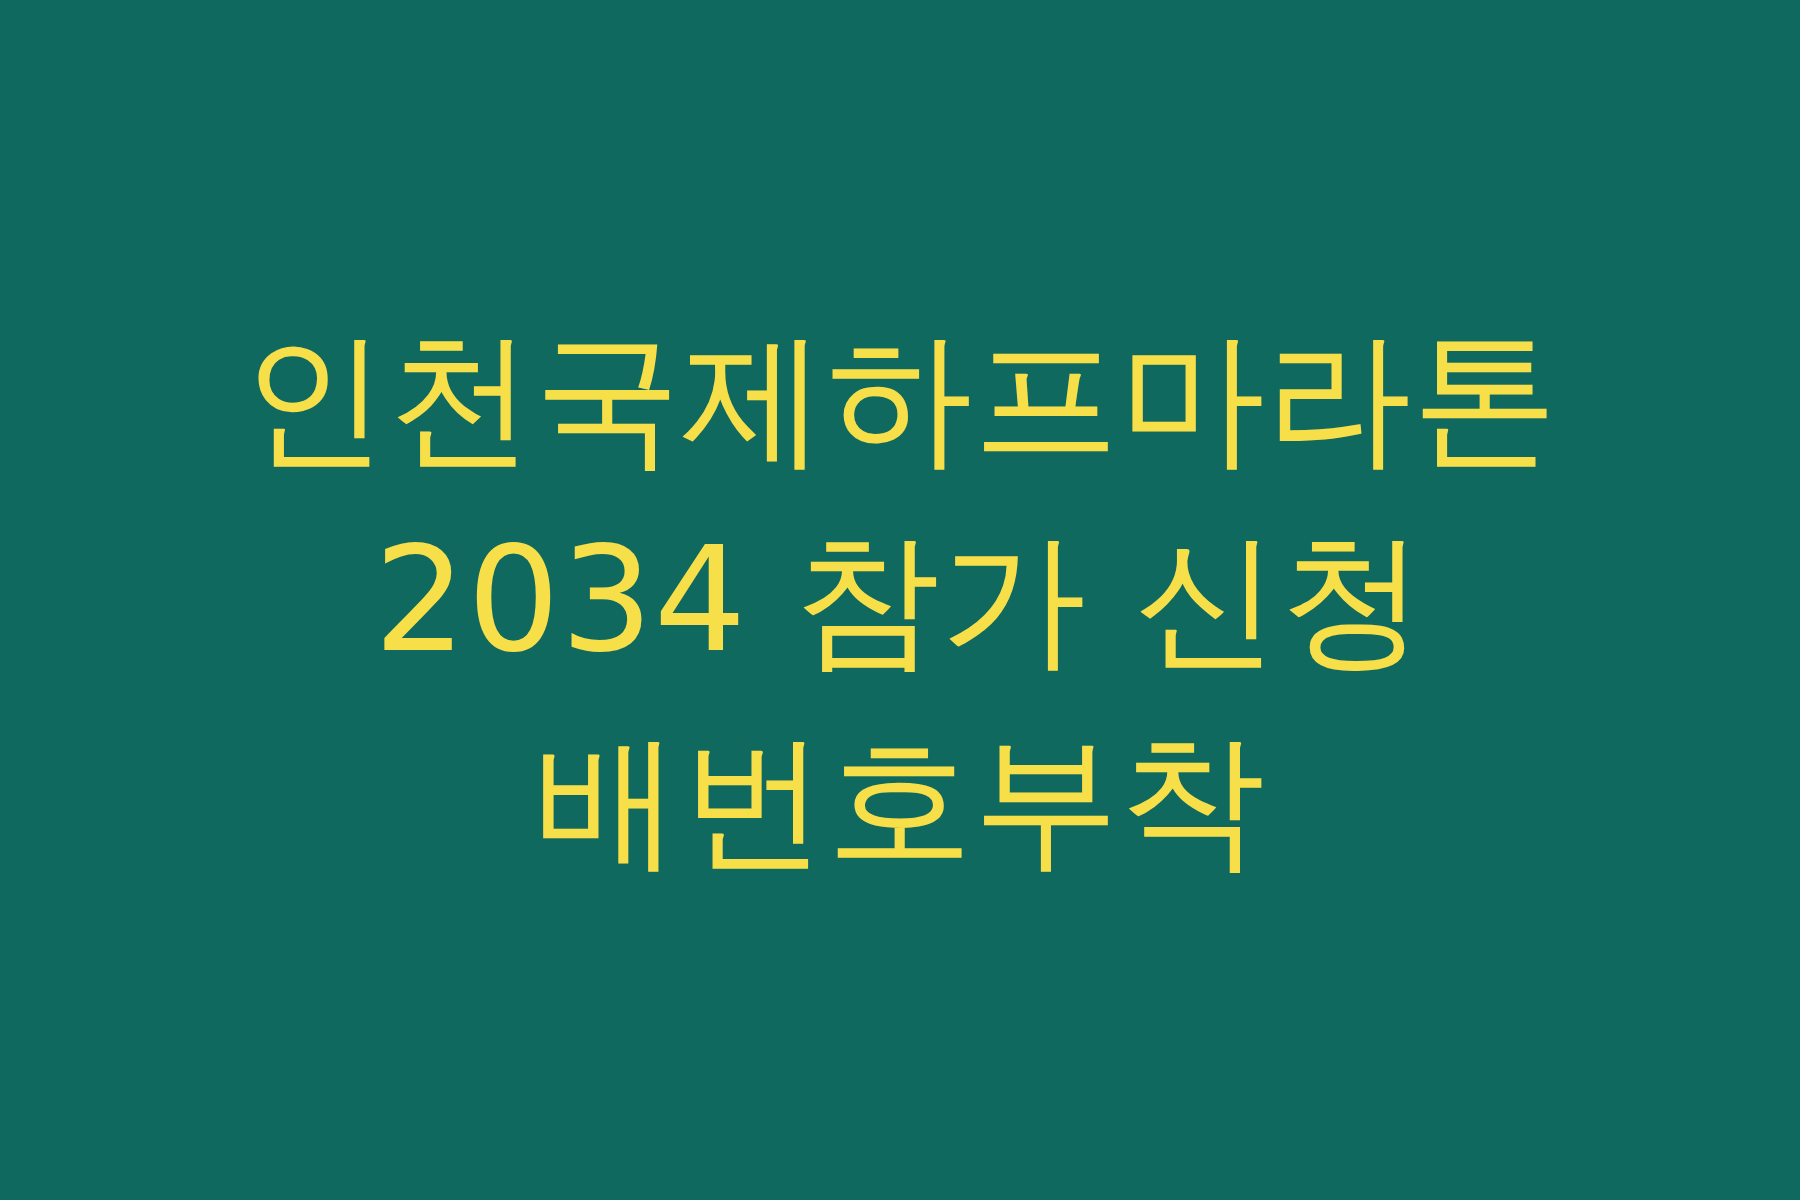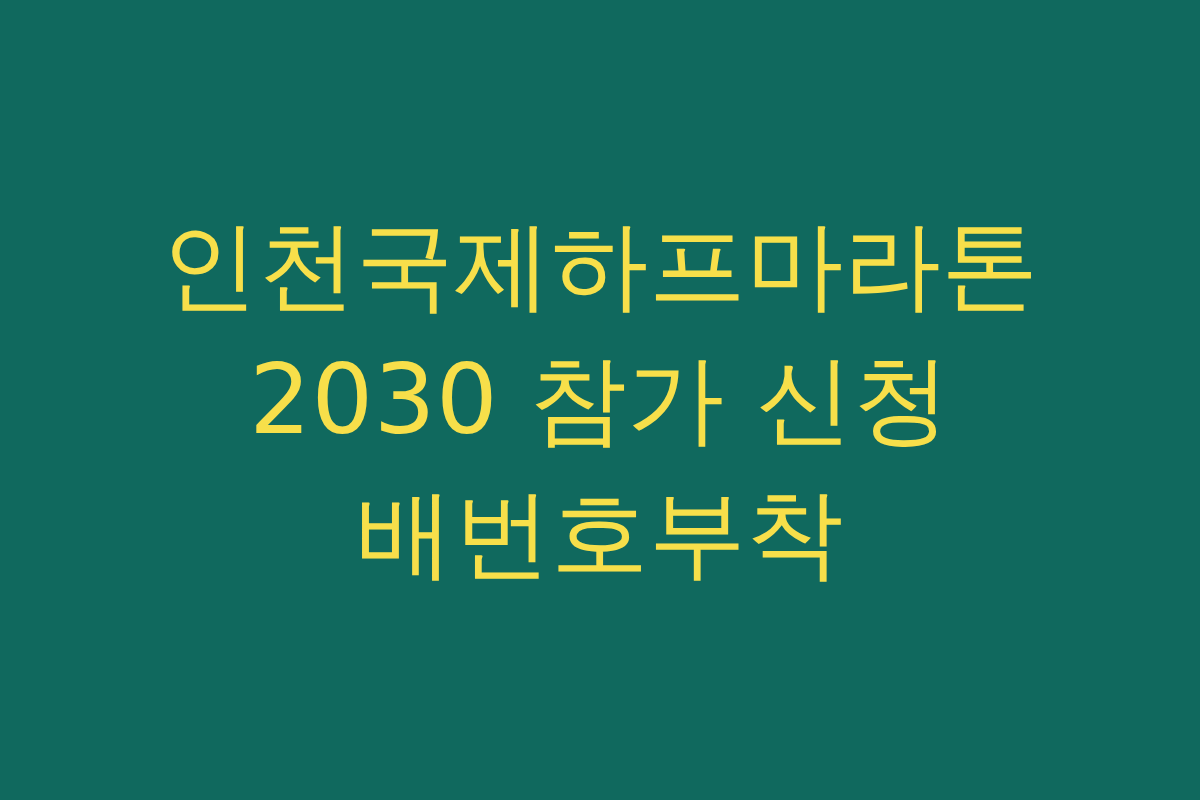--- a/index.html
+++ b/index.html
@@ -49,17 +49,17 @@
     text-rendering: optimizeLegibility;
   }
 </style>
 </head>
 <body>
 
 <div id="title-card" style="background-color: rgb(16, 105, 94);">
 
   <div id="title-block">
 
-    <h1 id="title-text" style="color: rgb(247, 223, 74);">인천국제하프마라톤 2030 참가 신청 배번호부착</h1>
+    <h1 id="title-text" style="color: rgb(247, 223, 74);">인천국제하프마라톤 2034 참가 신청 배번호부착</h1>
 
   </div>
 
 </div>
 
 </body></html>

